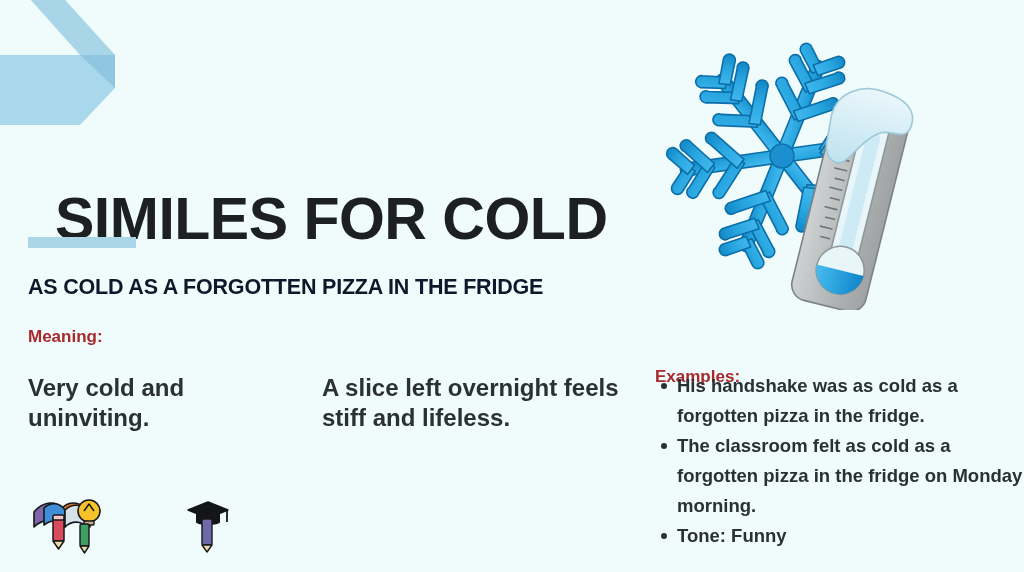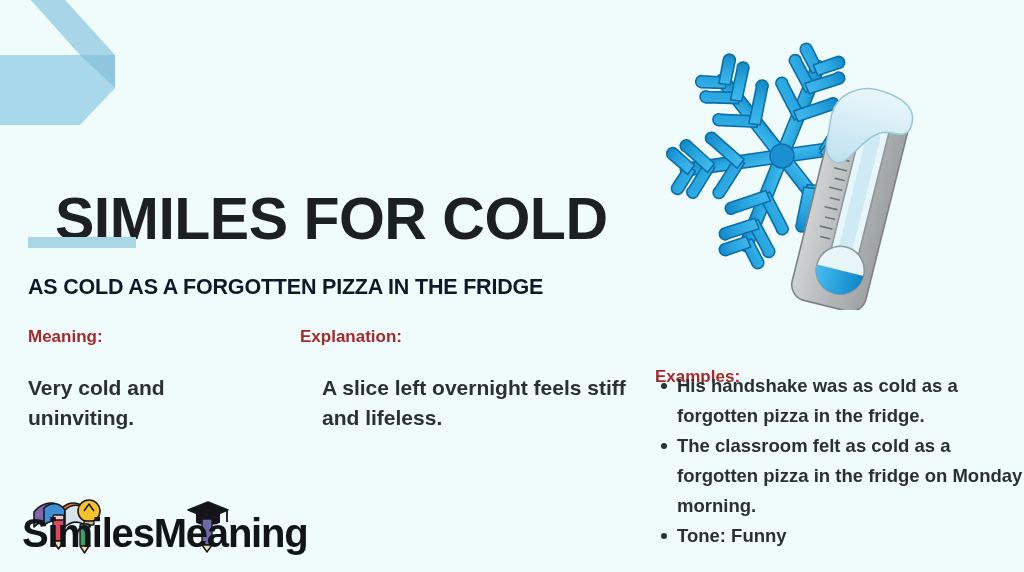--- a/index.html
+++ b/index.html
@@ -76,21 +76,21 @@
     color: #a8282b;
     letter-spacing: 0px;
     white-space: nowrap;
   }
   .col-head.c1 { left: 28px;  top: 324px; }
   .col-head.c2 { left: 300px; top: 324px; }
   .col-head.c3 { left: 655px; top: 324px; margin-top: 40px; }
 
   .col-body {
     position: absolute;
-    font-size: 21px;
+    font-size: 24px;
     line-height: 30px;
     font-weight: 600;
     color: #2b3033;
   }
   .col-body.c1 { left: 28px;  top: 373px; width: 240px; }
   .col-body.c2 { left: 282px; top: 373px; width: 330px; margin-left: 40px; }
 
   .examples {
     position: absolute;
     left: 655px;
@@ -247,21 +247,20 @@
 
   <h1 class="title">SIMILES FOR COLD</h1>
 
   <div class="accent-bar"></div>
 
   <div class="simile">AS COLD AS A FORGOTTEN PIZZA IN THE FRIDGE</div>
 
   <div class="col-head c1">Meaning:</div>
   <div class="col-body c1">Very cold and uninviting.</div>
 
-  <div class="col-head c2">Explanation:</div>
   <div class="col-body c2">A slice left overnight feels stiff and lifeless.</div>
 
   <div class="col-head c3">Examples:</div>
   <ul class="examples">
     <li>His handshake was as cold as a forgotten pizza in the fridge.</li>
     <li>The classroom felt as cold as a forgotten pizza in the fridge on Monday morning.</li>
     <li>Tone: Funny</li>
   </ul>
 
   <div class="logo">
@@ -295,16 +294,15 @@
           <polygon points="18,0 38,8 18,16 -2,8" fill="#131518" stroke="#131518" stroke-width="1.4" stroke-linejoin="round"></polygon>
           <path d="M6,11 L6,20 C6,24 30,24 30,20 L30,11" fill="#131518"></path>
           <line x1="37" y1="8.5" x2="37" y2="20" stroke="#131518" stroke-width="1.8"></line>
         </g>
         <g transform="translate(190,22)">
           <rect x="0" y="0" width="10" height="26" rx="1.5" fill="#6d6aa8" stroke="#17181a" stroke-width="1.4"></rect>
           <polygon points="0,26 10,26 5,33" fill="#f0d9a8" stroke="#17181a" stroke-width="1.4" stroke-linejoin="round"></polygon>
         </g>
       </svg>
     </div>
-    <div class="logo-text">SimilesMeaning</div>
   </div>
 
 </div>
 
 </body></html>

